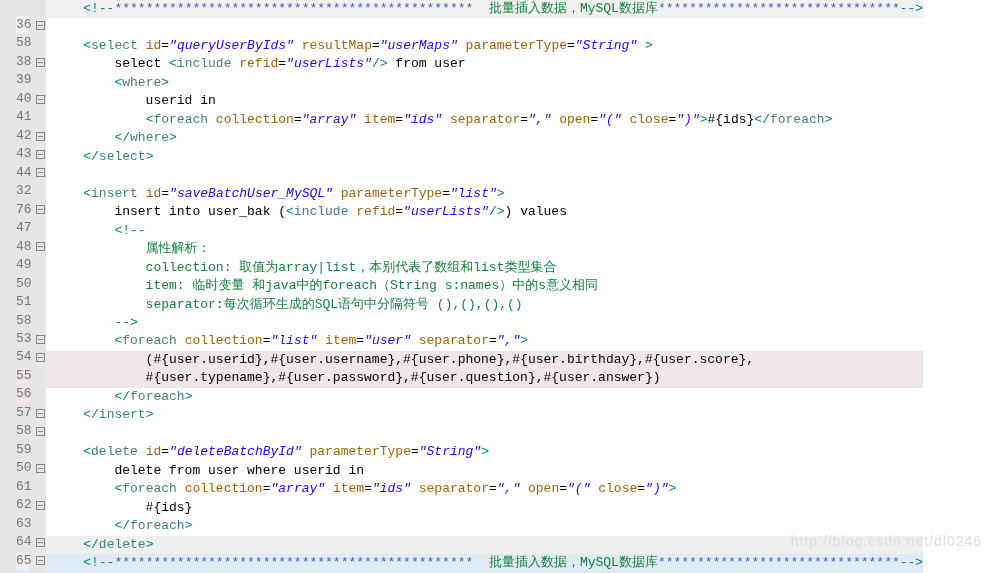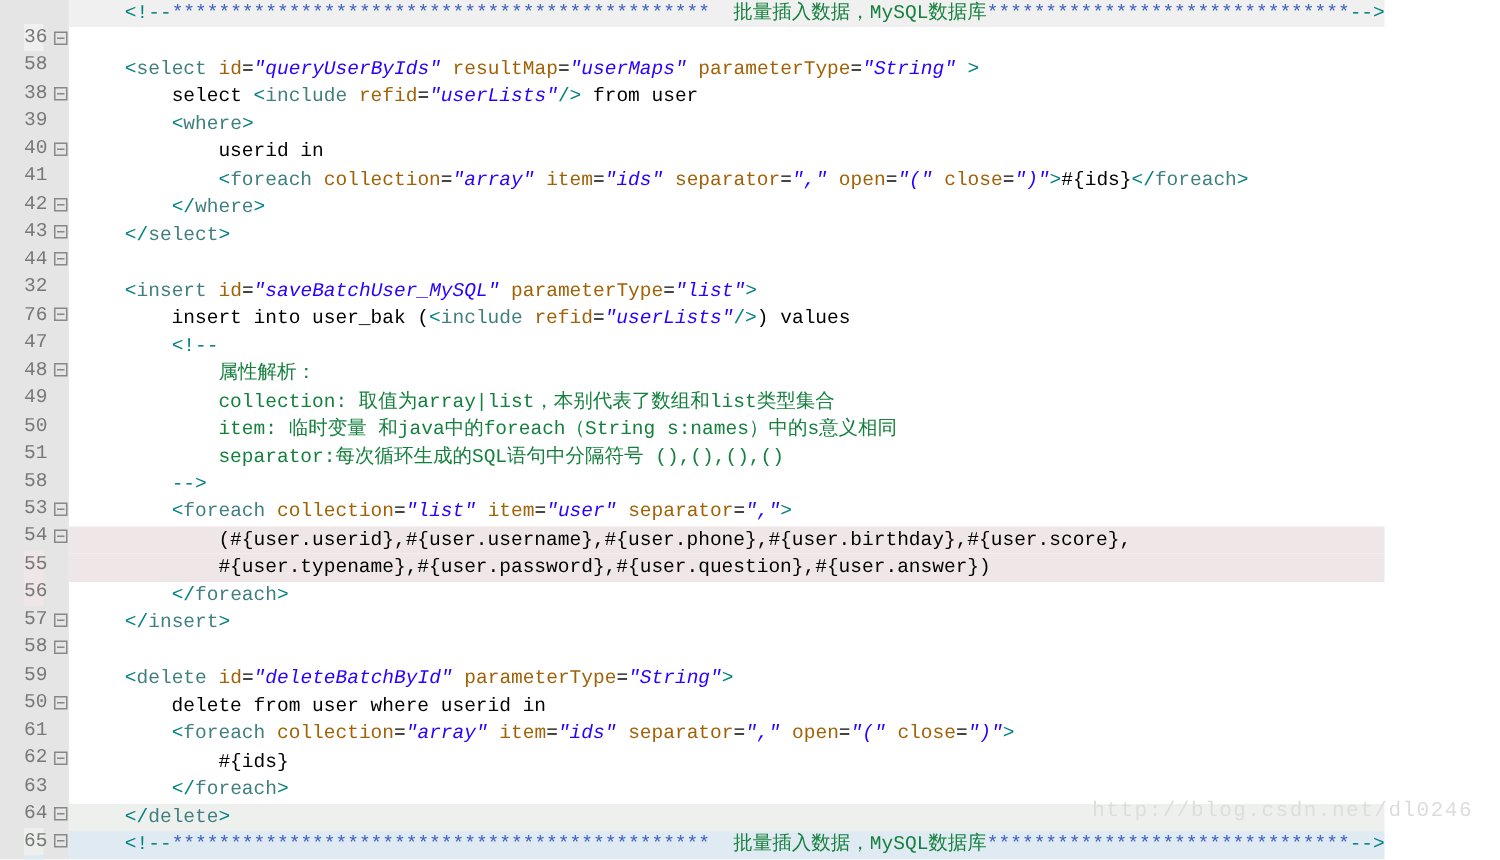--- a/index.html
+++ b/index.html
@@ -16,21 +16,21 @@
   .hl55{background:#efe7e7}
   .hl65{background:#eef0ee}
   .hl66{background:#dfeaf3}
   .t{color:#3f7f7f}     
   .a{color:#a16207}     
   .v{color:#2a00ff;font-style:italic}  
   .p{color:#008080}     
   .c{color:#15803d}
   .k{color:#000}
   .st{color:#3f5fbf}
-  .watermark{position:absolute;right:18px;bottom:24px;color:#ddd;font-family:Liberation Mono, monospace;font-size:14px;letter-spacing:1px;pointer-events:none}
+  .watermark{position:absolute;right:18px;bottom:24px;color:#ddd;font-family:Liberation Sans, sans-serif;font-size:14px;letter-spacing:1px;pointer-events:none}
 </style>
 </head>
 <body>
 
 <div class="editor">
   <div class="gutter" id="gutter">
       <div class="grow hl36">
         <div class="ln">36</div>
         <div class="mk">
           <div class="fold"></div>

